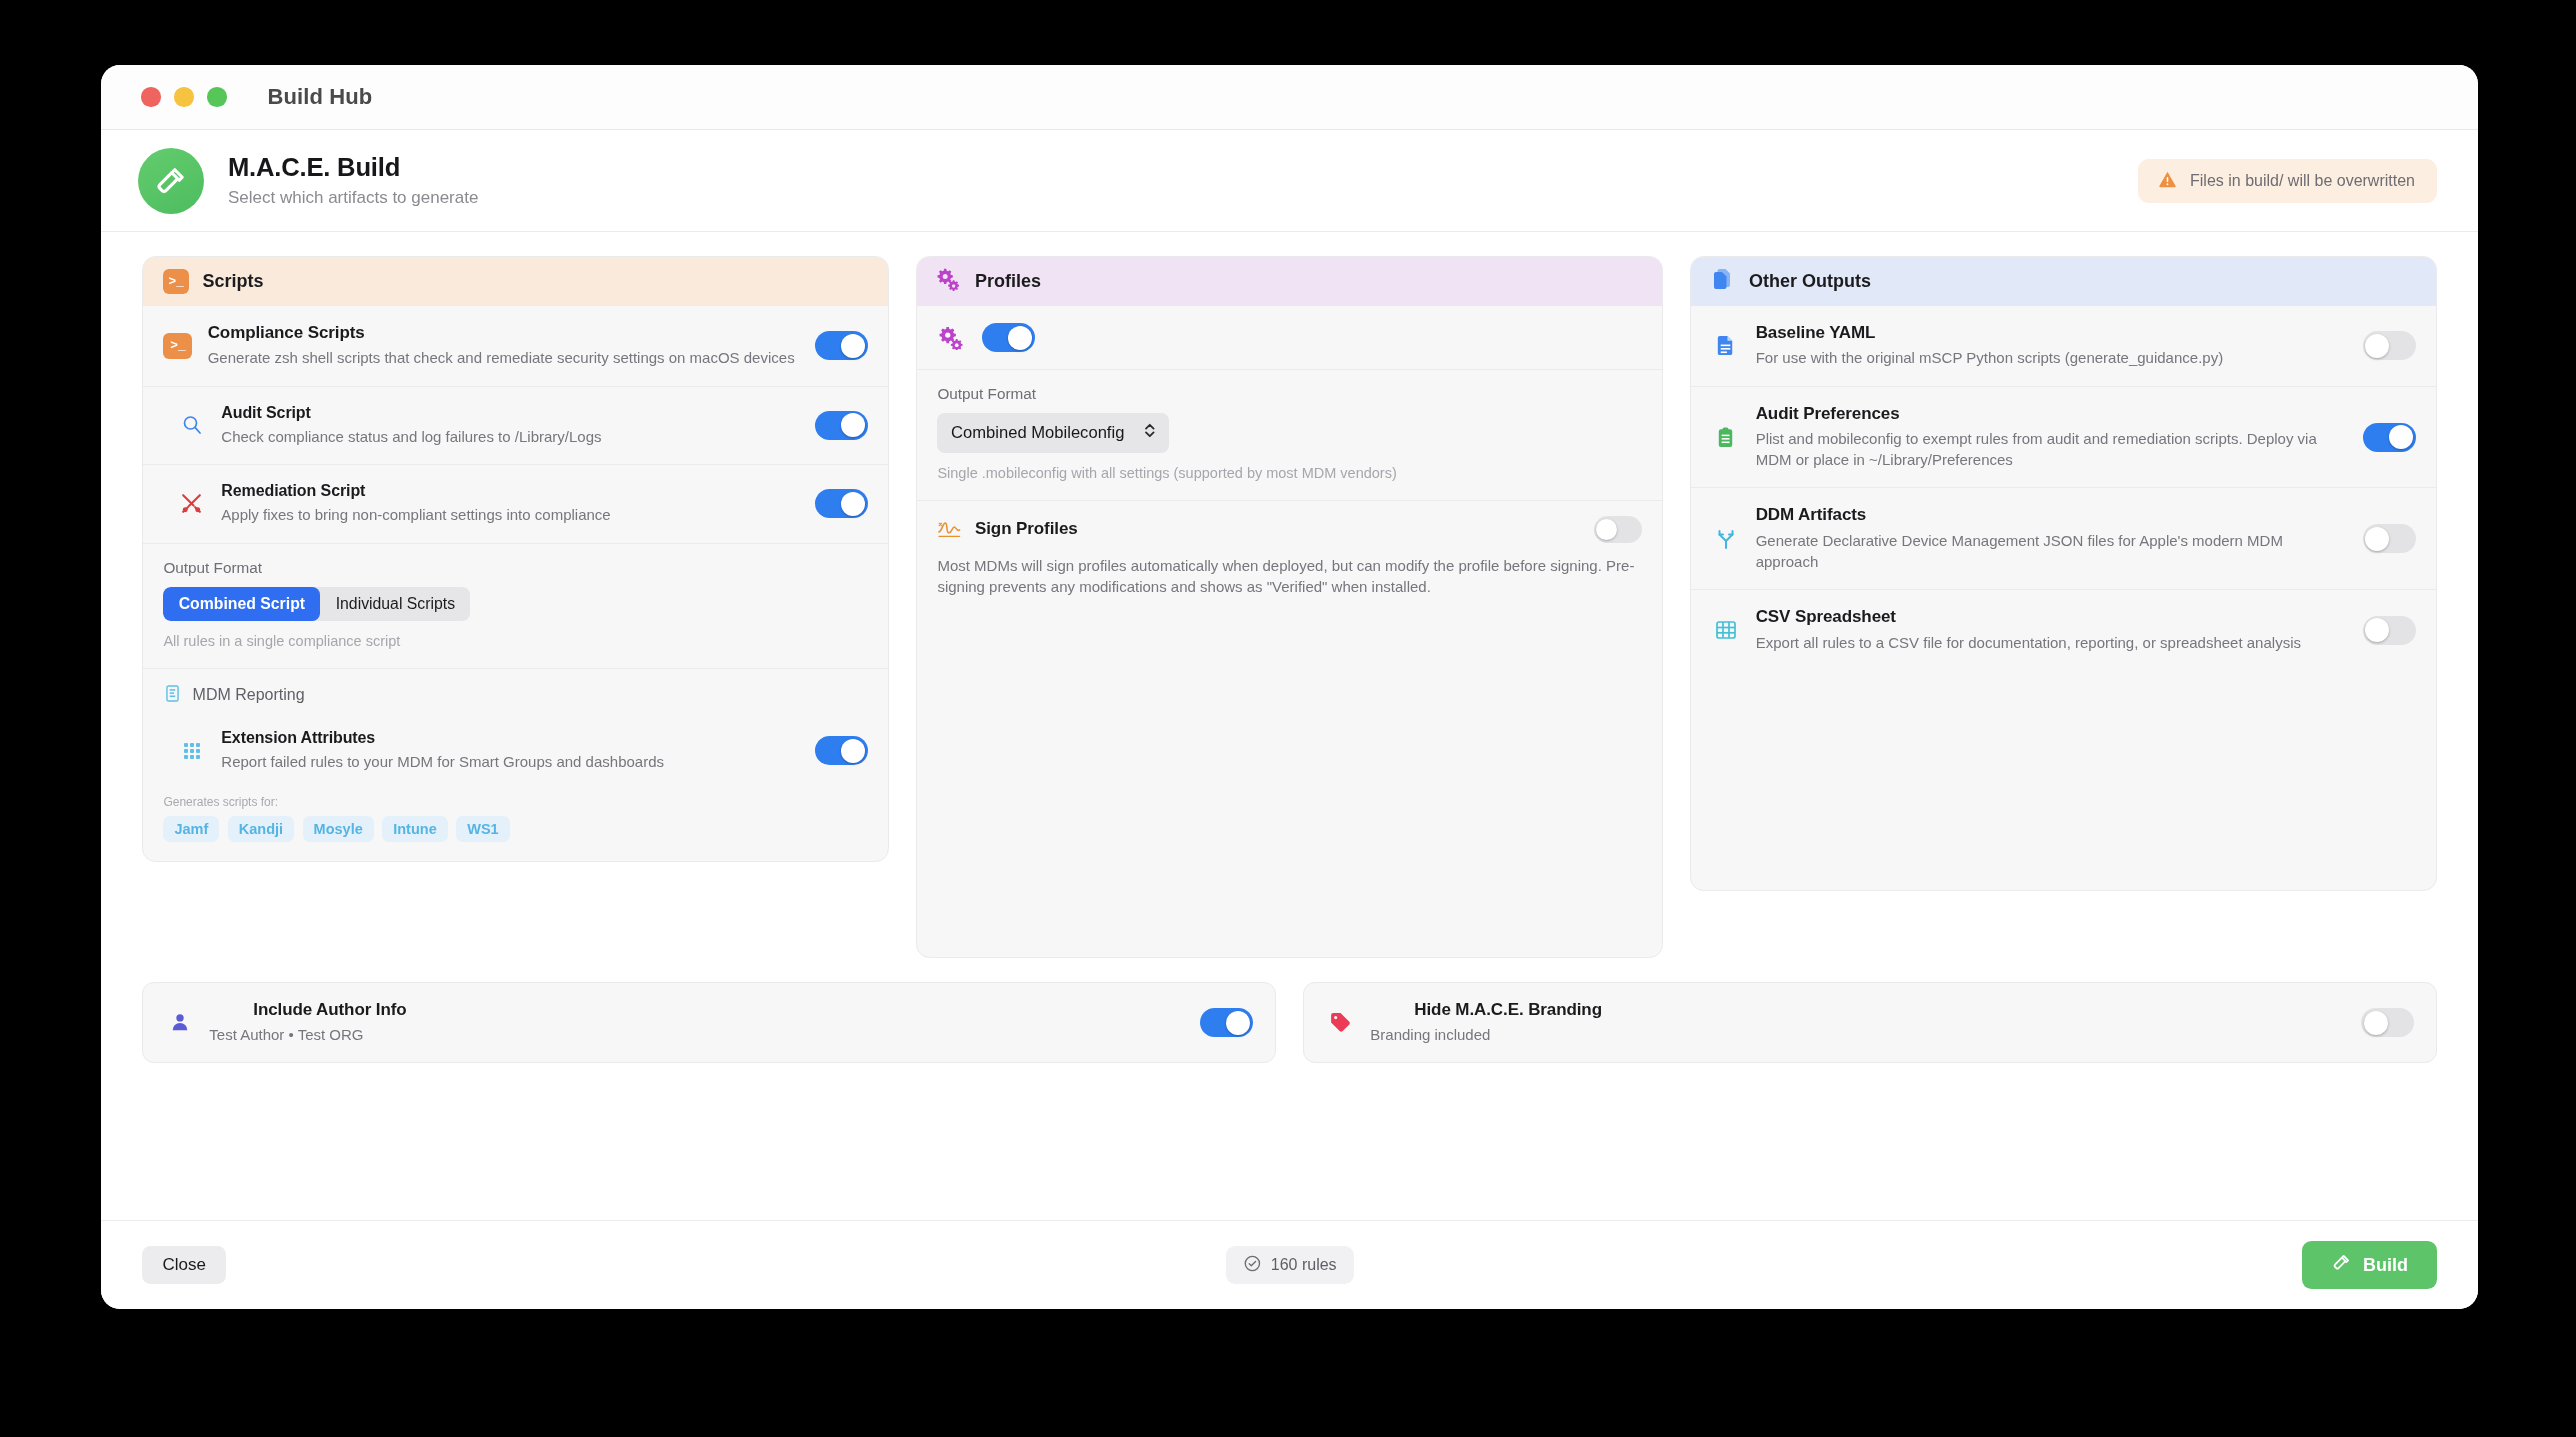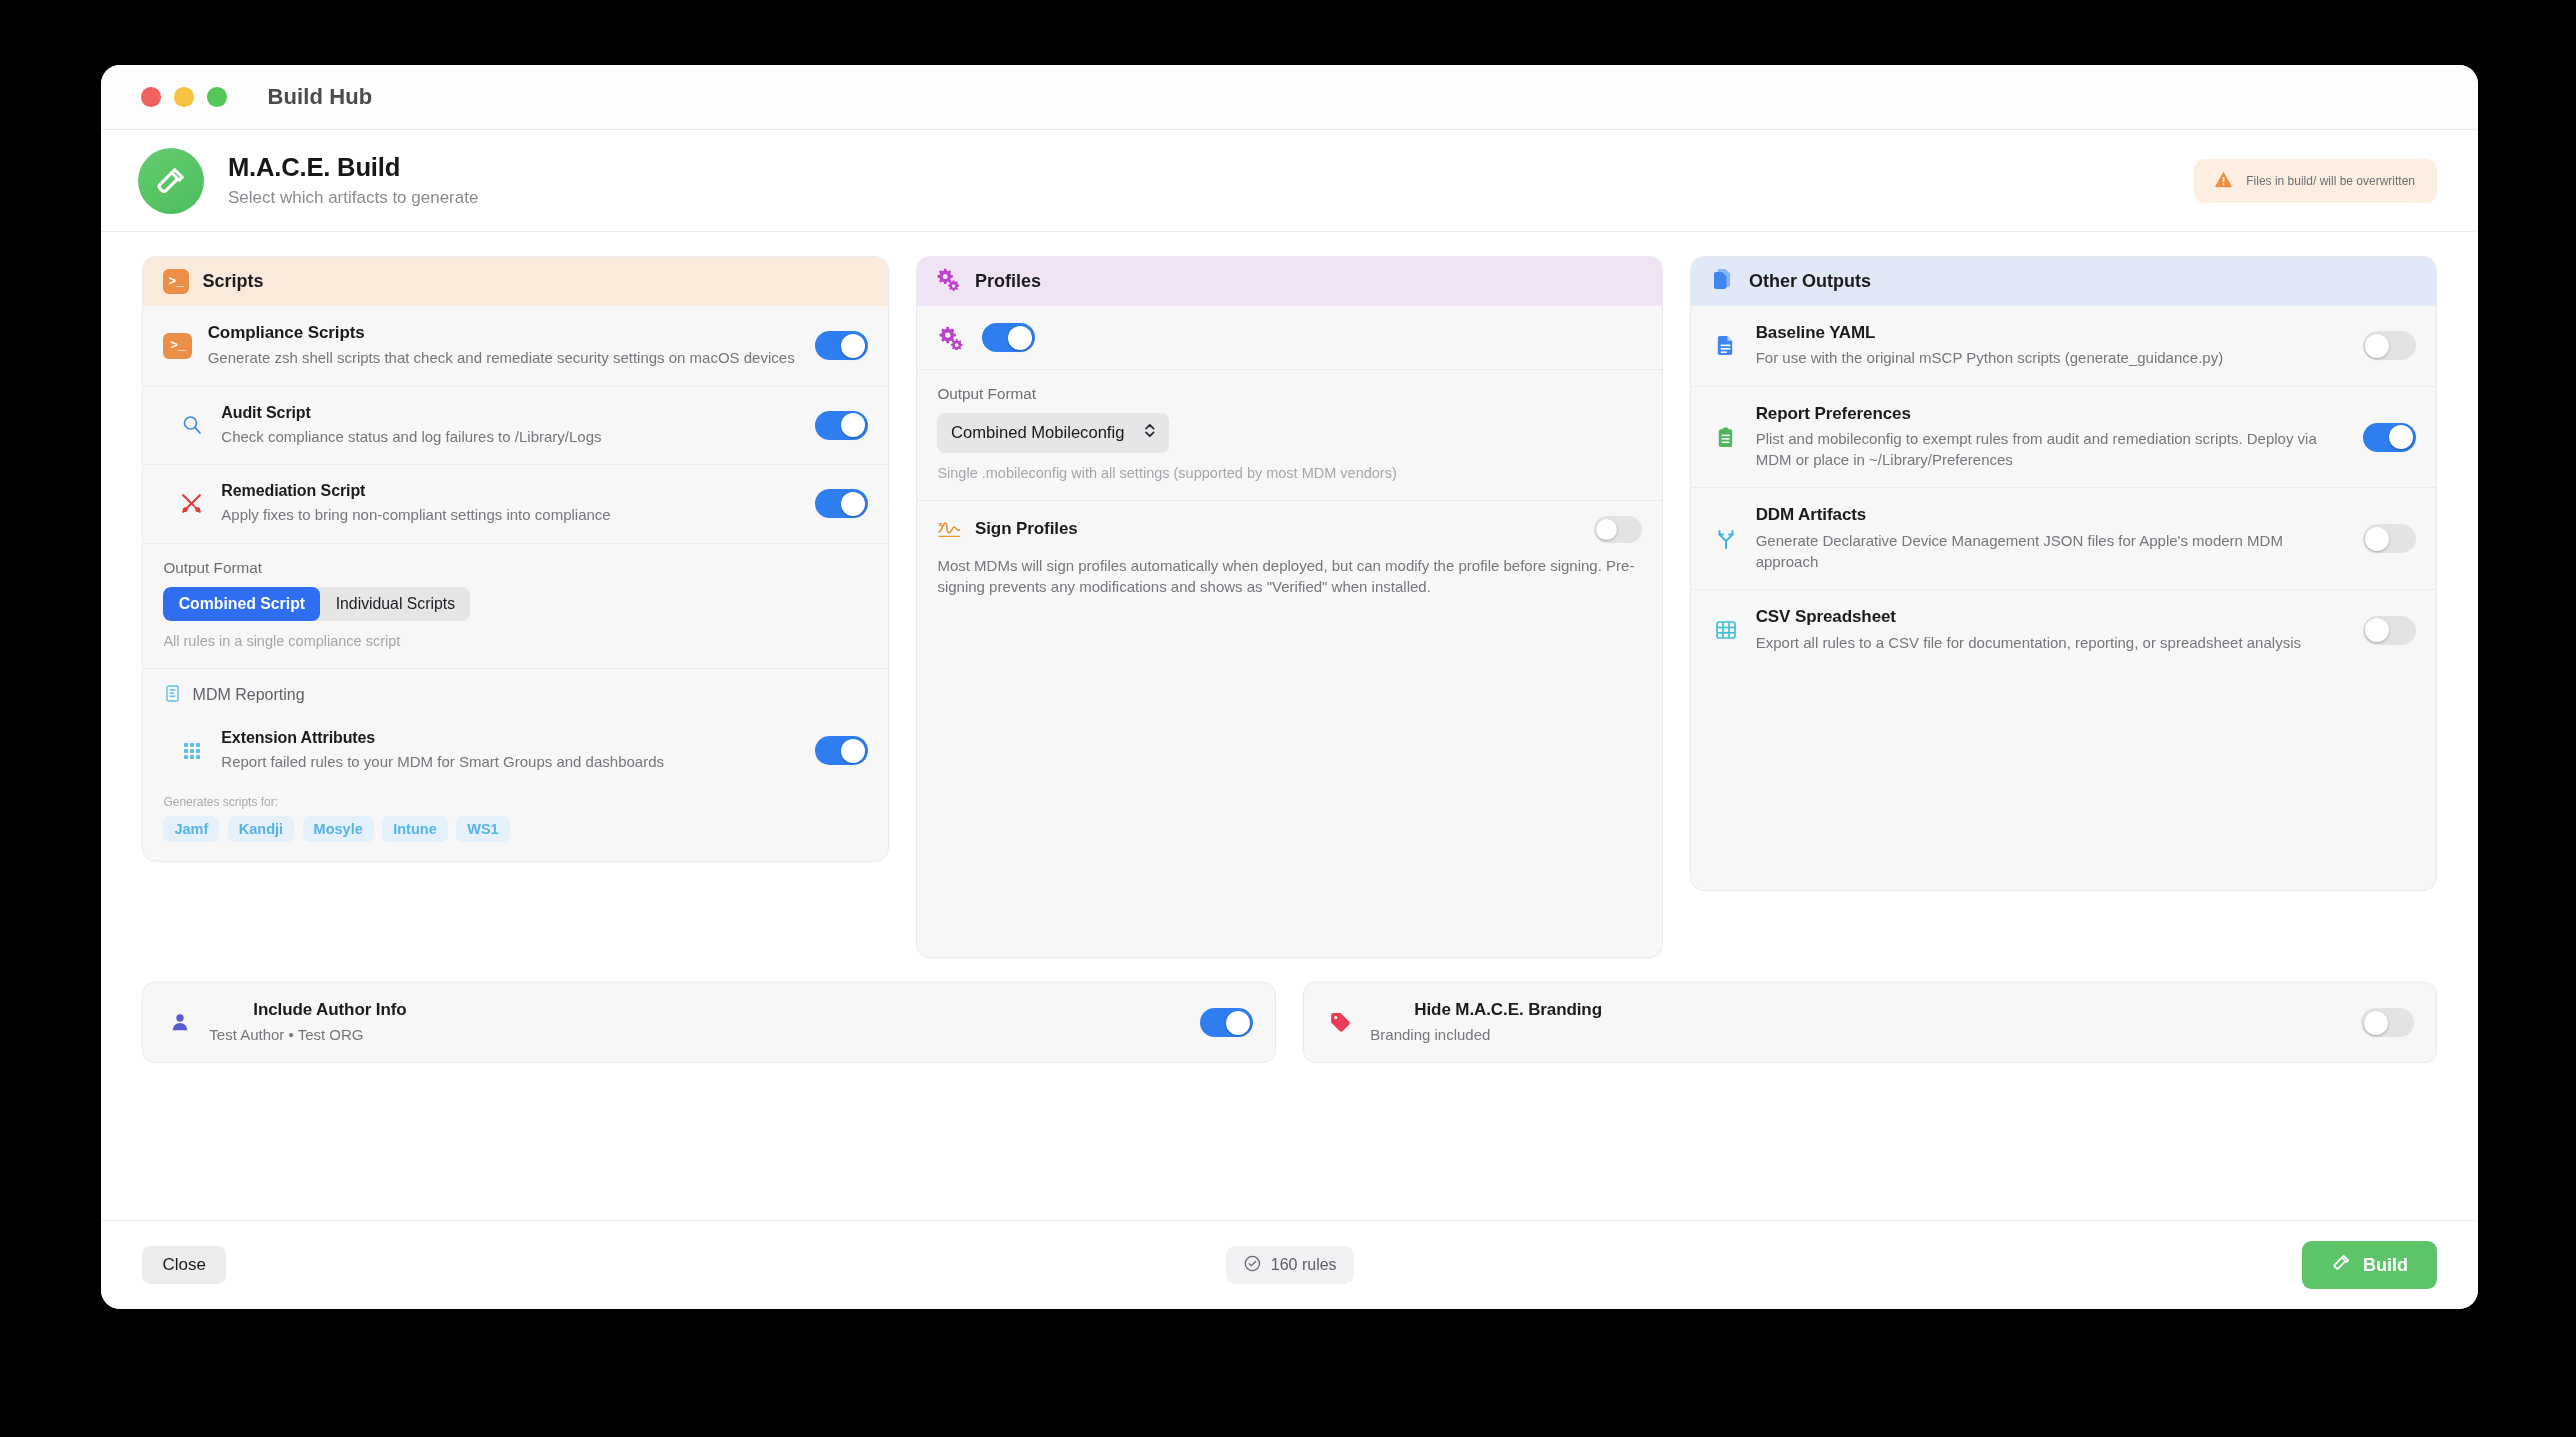--- a/index.html
+++ b/index.html
@@ -62,21 +62,21 @@
   .header-title { font-size: 25.6px; font-weight: bold; color: #17171a; letter-spacing: -0.2px; }
   .header-sub { font-size: 17px; color: #8a8a90; margin-top: 6px; }
   .warn-pill {
     margin-left: auto;
     background: #fdeee2;
     border-radius: 11px;
     height: 44px;
     display: flex; align-items: center; gap: 12px;
     padding: 0 22px 0 19px;
   }
-  .warn-text { font-size: 12px; color: #6d6d72; }
+  .warn-text { font-size: 16px; color: #6d6d72; }
 
   
   .body {
     flex: 1 1 auto;
     background: #ffffff;
     padding: 24px 41px 0 41px;
     display: flex;
     flex-direction: column;
   }
   .columns {
@@ -468,21 +468,21 @@
             <span class="row-ico">
               <svg width="23" height="23" viewBox="0 0 24 24" fill="#4bb85e">
                 <rect x="5" y="3.5" width="14" height="18.5" rx="2.2"></rect>
                 <rect x="9" y="1.5" width="6" height="4" rx="1.6"></rect>
                 <rect x="8" y="9" width="8.2" height="1.6" fill="#fff"></rect>
                 <rect x="8" y="12.6" width="8.2" height="1.6" fill="#fff"></rect>
                 <rect x="8" y="16.2" width="8.2" height="1.6" fill="#fff"></rect>
               </svg>
             </span>
             <div class="row-text">
-              <div class="row-title">Report Preferences</div>
+              <div class="row-title">Audit Preferences</div>
               <div class="row-desc">Plist and mobileconfig to exempt rules from audit and remediation scripts. Deploy via MDM or place in ~/Library/Preferences</div>
             </div>
             <div class="toggle on">
                 <div class="knob"></div>
               </div>
           </div>
 
           <div class="row">
             <span class="row-ico">
               <svg width="24" height="24" viewBox="0 0 24 24" fill="none" stroke="#43b6e0" stroke-width="2" stroke-linecap="round" stroke-linejoin="round">

